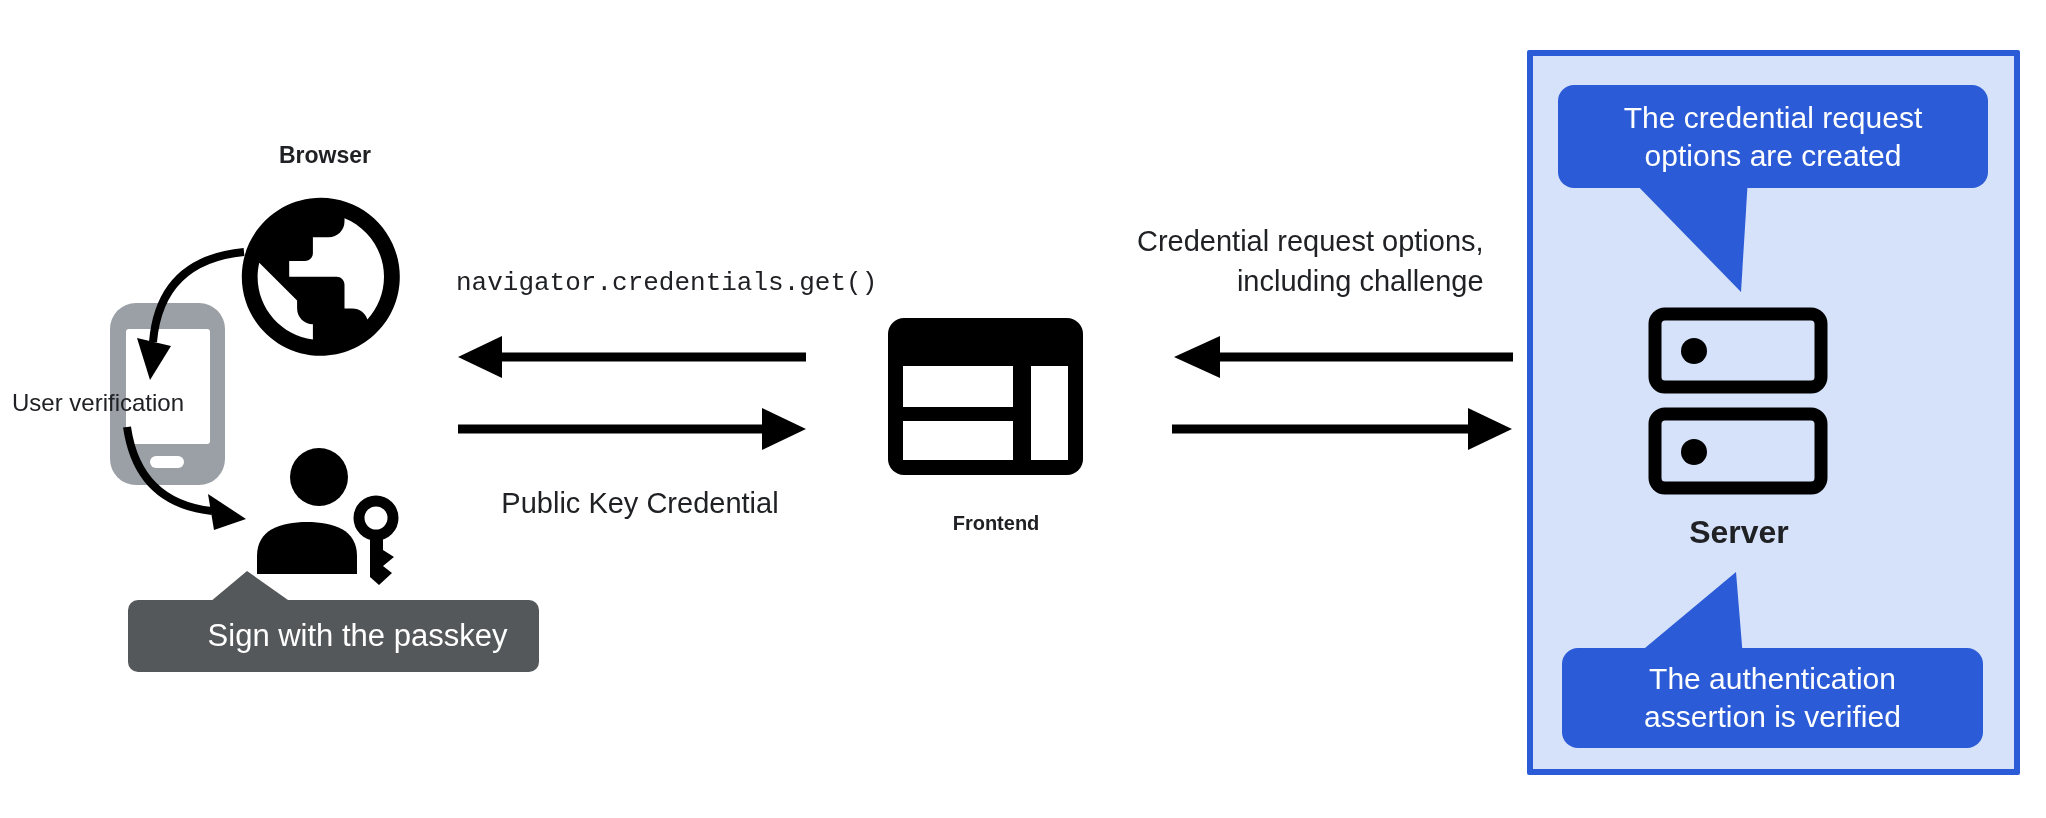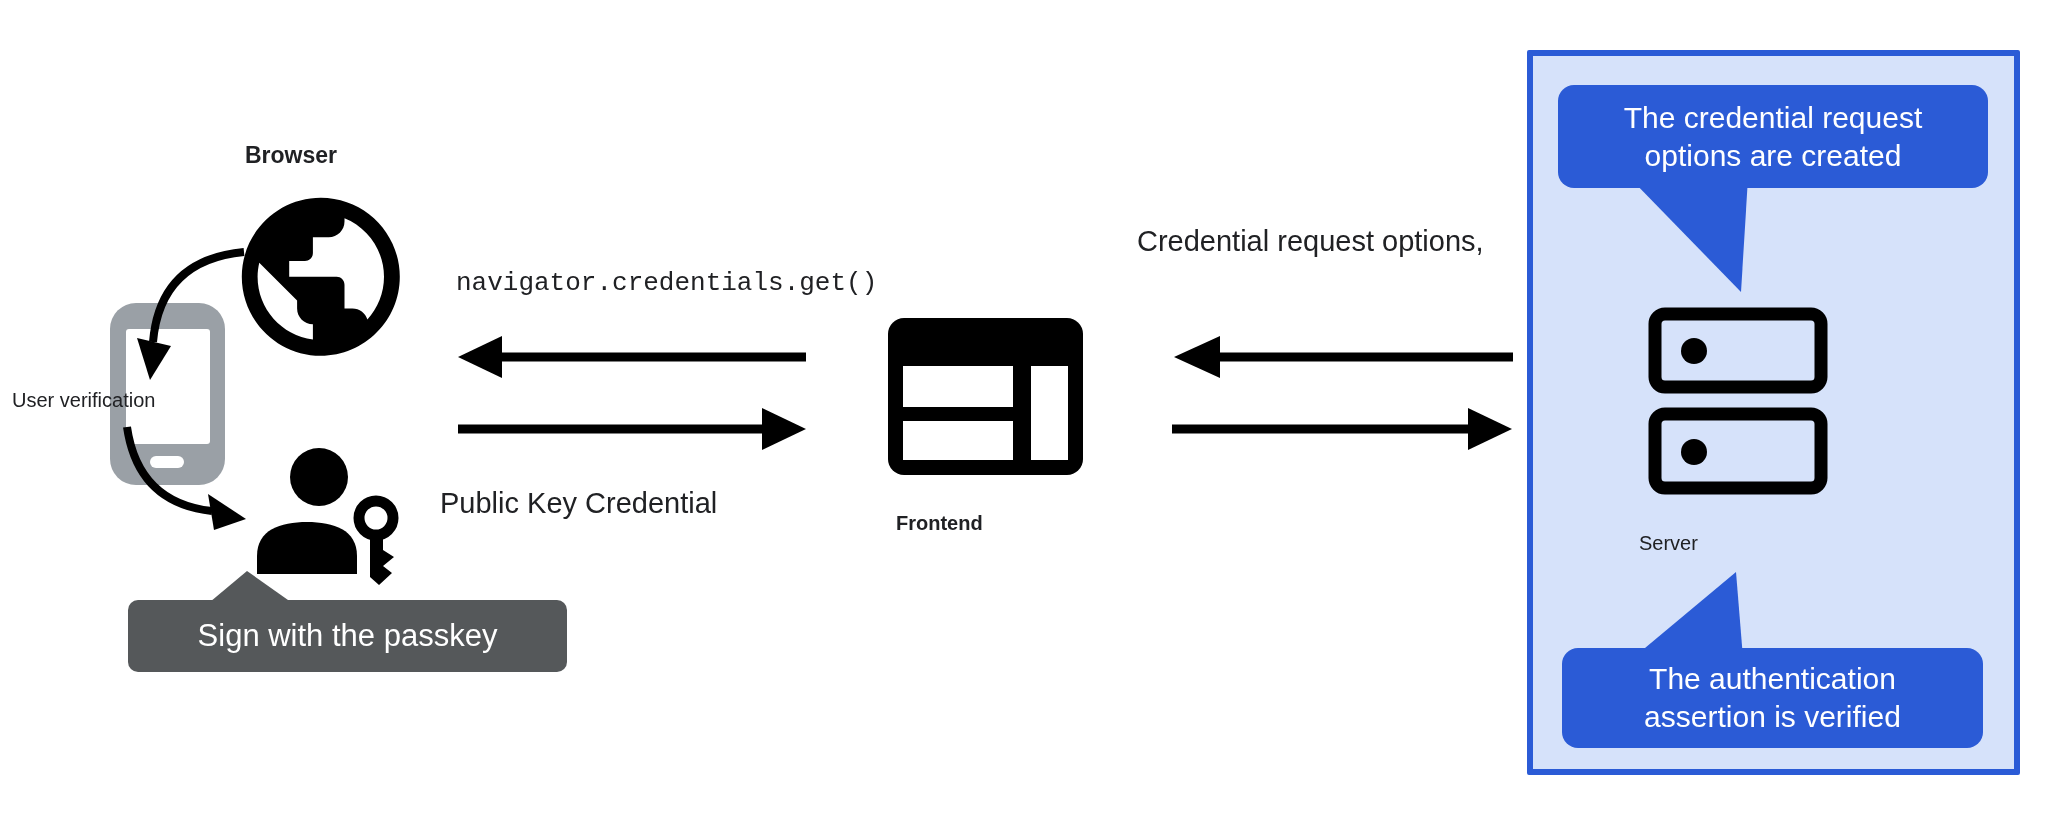--- a/index.html
+++ b/index.html
@@ -11,35 +11,35 @@
   .panel{z-index:1;}
   svg.overlay{position:absolute;left:0;top:0;z-index:2;}
   .txt{position:absolute;z-index:3;}
 
   .panel{
     position:absolute;left:1527px;top:50px;width:493px;height:725px;
     box-sizing:border-box;border:6px solid var(--color-panel_border,#2b5bd6);
     background:var(--color-panel_fill,#d6e2fa);border-radius:2px;
   }
   .lbl{white-space:nowrap;}
-  .center{}
+  .center{text-align:center;}
 
   .browser-label{left:245px;top:142px;width:160px;font-size:23px;font-weight:bold;}
-  .user-verification{left:12px;top:389px;font-size:20px;}
+  .user-verification{left:12px;top:389px;font-size:24px;}
   .code-label{left:456px;top:268px;font-family:"Liberation Mono","DejaVu Sans Mono",monospace;font-size:26px;}
   .public-key{left:440px;top:487px;width:400px;font-size:29px;}
   .frontend-label{left:896px;top:512px;width:200px;font-size:20px;font-weight:bold;}
   .cred-request{left:1137px;top:221px;font-size:29px;line-height:40px;text-align:right;}
   .signature{left:1184px;top:486px;width:300px;font-size:29px;}
-  .server-label{left:1639px;top:532px;width:200px;font-size:20px;font-weight:normal;}
+  .server-label{left:1639px;top:514px;width:200px;font-size:32px;font-weight:bold;}
 
   .bubble-dark{
-    left:128px;top:600px;width:439px;height:72px;
+    left:128px;top:600px;width:363px;height:72px;
     background:var(--color-tooltip_gray,#55585a);color:#fff;border-radius:10px;
-    display:flex;align-items:center;justify-content:center;font-size:31px;
+    display:flex;align-items:center;justify-content:center;font-size:31px;padding-left:48px;
   }
   .note{
     background:var(--color-blue,#2b5bd6);color:#fff;border-radius:16px;
     display:flex;flex-direction:column;align-items:center;justify-content:center;
     font-size:30px;line-height:38px;text-align:center;
   }
   .note-top{left:1558px;top:85px;width:430px;height:103px;}
   .note-bottom{left:1562px;top:648px;width:421px;height:100px;}
 </style>
 </head>
@@ -125,20 +125,21 @@
   </div>
 
   <div class="txt lbl public-key center">Public Key Credential</div>
 
   <div class="txt lbl code-label">navigator.credentials.get()</div>
 
   <div class="txt lbl frontend-label center">Frontend</div>
 
   <div class="txt cred-request">
     <div>Credential request options,</div>
+    <div>including challenge</div>
   </div>
 
 
   <div class="txt lbl server-label center">Server</div>
 
   <div class="txt note note-top">
     <div>The credential request</div>
     <div>options are created</div>
   </div>
 

